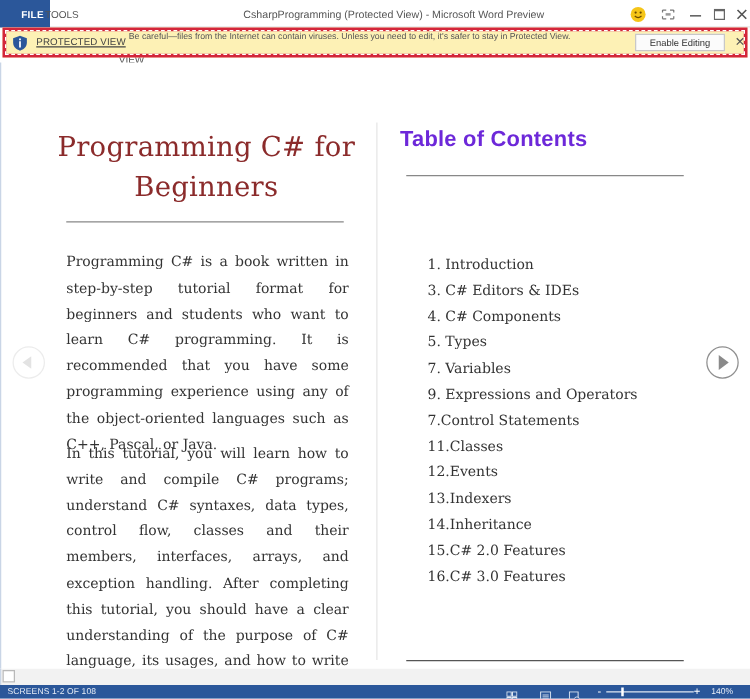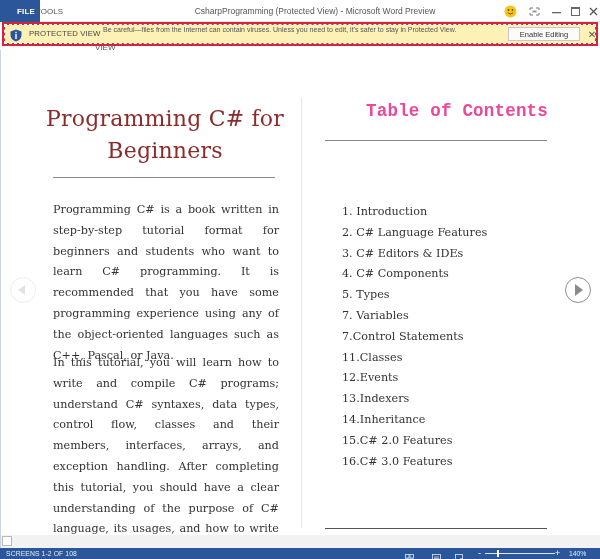--- a/index.html
+++ b/index.html
@@ -16,42 +16,42 @@
   .tb-btn { position: absolute; top: 3px; height: 16px; width: 16px; display: flex; align-items: center; justify-content: center; color: #666; font-size: 11px; }
   .smiley { left: 502px; }
   .restore-mode { left: 526px; }
   .minimize { left: 548px; }
   .maximize { left: 567px; }
   .close { left: 585px; }
 
   
   .protected-bar { position: absolute; left: 2px; top: 22px; width: 596px; height: 24px; background: #fdf1b5; border: 3px solid #d3263b; outline: 1px dashed #ffffff; outline-offset: -3px; }
   .pv-icon { position: absolute; left: 5px; top: 3px; width: 12px; height: 13px; }
-  .pv-label { position: absolute; left: 24px; top: 0; height: 18px; line-height: 18px; font-size: 7.8px; color: #444; font-weight: normal; letter-spacing: 0.1px; }
+  .pv-label { position: absolute; left: 24px; top: 0; height: 18px; line-height: 18px; font-size: 7.8px; color: #444; font-weight: normal; letter-spacing: 0.1px; text-decoration: underline; }
   .pv-msg { position: absolute; left: 98px; top: 1px; width: 390px; font-size: 7px; line-height: 8px; color: #555; }
   .pv-enable { position: absolute; left: 503px; top: 2px; width: 72px; height: 14px; background: #fbfbfb; border: 1px solid #c8c8c8; font-size: 7.5px; color: #333; display: flex; align-items: center; justify-content: center; }
   .pv-close { position: absolute; left: 582px; top: 0; width: 10px; height: 18px; font-size: 10px; color: #555; display: flex; align-items: center; justify-content: center; }
 
   
   .doc-area { position: absolute; left: 0; top: 50px; width: 600px; height: 485px; background: #ffffff; border-left: 1px solid #c9d5e6; }
   .page-divider { position: absolute; left: 301px; top: 98px; width: 1px; height: 430px; background: #e6e6e6; }
 
   .nav-prev { position: absolute; left: 10px; top: 277px; width: 26px; height: 26px; border: 1.5px solid #ececec; border-radius: 50%; }
   .nav-prev::after { content: ""; position: absolute; left: 7px; top: 7px; border-right: 7px solid #e3e3e3; border-top: 5px solid transparent; border-bottom: 5px solid transparent; }
   .nav-next { position: absolute; left: 565px; top: 277px; width: 26px; height: 26px; border: 1.5px solid #8f8f8f; border-radius: 50%; }
   .nav-next::after { content: ""; position: absolute; left: 9px; top: 6px; border-left: 8px solid #8a8a8a; border-top: 6px solid transparent; border-bottom: 6px solid transparent; }
 
   .book-title { position: absolute; left: 40px; top: 103px; width: 250px; text-align: center; font-family: "DejaVu Serif", serif; font-size: 22px; line-height: 32px; color: #8b2b2b; font-weight: normal; letter-spacing: 0.2px; }
   .title-rule { position: absolute; left: 53px; top: 177px; width: 222px; height: 1px; background: #888; }
 
   .para { position: absolute; left: 53px; width: 226px; font-family: "DejaVu Serif", serif; font-size: 11.2px; line-height: 20.8px; color: #333; text-align: justify; text-align-last: left; }
   .para1 { top: 200px; }
   .para2 { top: 353px; }
 
-  .toc-title { position: absolute; left: 320px; top: 101px; width: 228px; text-align: right; font-family: Liberation Mono, monospace; font-size: 17.5px; color: #ec4899; letter-spacing: 0.2px; }
+  .toc-title { position: absolute; left: 320px; top: 101px; width: 228px; text-align: left; font-family: Liberation Sans, sans-serif; font-size: 17.5px; color: #6d28d9; letter-spacing: 0.2px; }
   .toc-rule-top { position: absolute; left: 325px; top: 140px; width: 222px; height: 1px; background: #888; }
   .toc-rule-bottom { position: absolute; left: 325px; top: 528px; width: 222px; height: 1px; background: #555; }
   .toc-list { position: absolute; left: 342px; top: 163px; list-style: none; margin-top: 39px; }
   .toc-item { font-family: "DejaVu Serif", serif; font-size: 11.2px; line-height: 20.8px; color: #333; white-space: nowrap; }
 
   .bottom-gutter { position: absolute; left: 0; top: 535px; width: 600px; height: 13px; background: #f2f2f2; border-left: 1px solid #c9d5e6; }
   .gutter-box { position: absolute; left: 2px; top: 536px; width: 10px; height: 10px; background: #fff; border: 1px solid #b9b9b9; }
 
   
   .statusbar { position: absolute; left: 0; top: 548px; width: 600px; height: 11px; background: #2b579a; color: #e7edf6; }
@@ -129,25 +129,25 @@
 
 <h1 class="book-title">Programming C# for Beginners</h1>
 <div class="title-rule"></div>
 <p class="para para1">Programming C# is a book written in step-by-step tutorial format for beginners and students who want to learn C# programming. It is recommended that you have some programming experience using any of the object-oriented languages such as C++, Pascal, or Java.</p>
 <p class="para para2">In this tutorial, you will learn how to write and compile C# programs; understand C# syntaxes, data types, control flow, classes and their members, interfaces, arrays, and exception handling. After completing this tutorial, you should have a clear understanding of the purpose of C# language, its usages, and how to write C# programs.</p>
 
 <h2 class="toc-title">Table of Contents</h2>
 <div class="toc-rule-top"></div>
 <ul class="toc-list">
   <li class="toc-item">1. Introduction</li>
-  <li class="toc-item">2. C# Language Features</li>
   <li class="toc-item">3. C# Editors &amp; IDEs</li>
   <li class="toc-item">4. C# Components</li>
   <li class="toc-item">5. Types</li>
   <li class="toc-item">7. Variables</li>
+  <li class="toc-item">9. Expressions and Operators</li>
   <li class="toc-item">7.Control Statements</li>
   <li class="toc-item">11.Classes</li>
   <li class="toc-item">12.Events</li>
   <li class="toc-item">13.Indexers</li>
   <li class="toc-item">14.Inheritance</li>
   <li class="toc-item">15.C# 2.0 Features</li>
   <li class="toc-item">16.C# 3.0 Features</li>
 </ul>
 <div class="toc-rule-bottom"></div>
 

